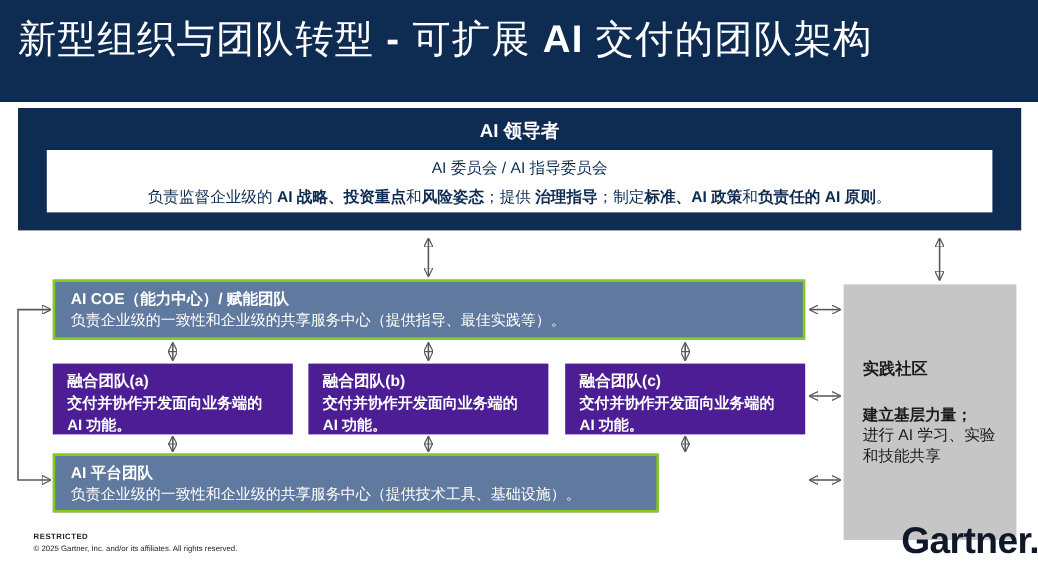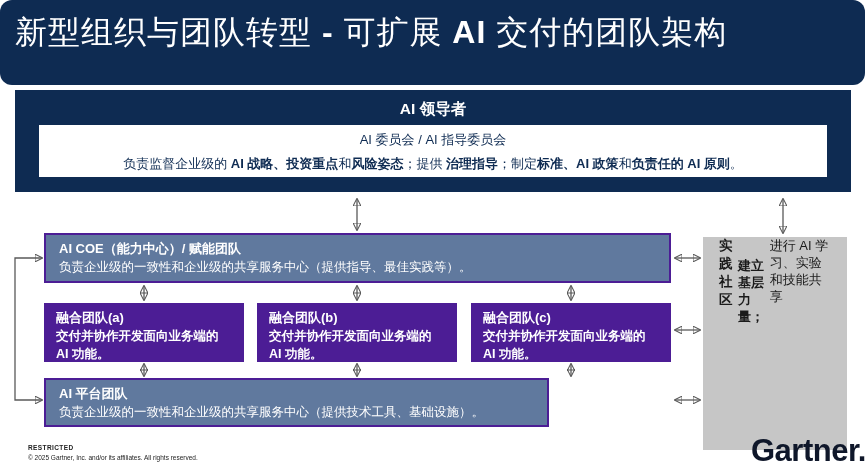--- a/index.html
+++ b/index.html
@@ -2,44 +2,44 @@
 <html><head>
 <meta charset="utf-8">
 <style>
   * { margin:0; padding:0; box-sizing:border-box; }
   html,body { background:#ffffff; }
   body { font-family:"Liberation Sans","DejaVu Sans",sans-serif; }
   .slide { position:relative; width:865px; height:474px; background:#ffffff; overflow:hidden; }
   .b { font-weight:bold; }
 
   
-  .titlebar { position:absolute; left:0; top:0; width:865px; height:85px; background:#0e2b52;border-radius:12px; }
+  .titlebar { position:absolute; left:0; top:0; width:865px; height:85px; background:#0e2b52; }
   .title { position:absolute; left:15px; top:11px; color:#ffffff; font-size:32px; font-weight:400; letter-spacing:1px; white-space:nowrap; }
 
   
   .leader { position:absolute; left:15px; top:90px; width:836px; height:102px; background:#0e2b52; }
   .leader-title { text-align:center; padding-top:9px; color:#ffffff; font-size:15.5px; font-weight:bold; }
   .leader-inner { position:absolute; left:24px; top:35px; width:788px; height:52px; background:#ffffff; text-align:center; color:#0e2b52; }
   .inner-l1 { margin-top:6px; font-size:13px; }
   .inner-l2 { margin-top:6px; font-size:13px; white-space:nowrap; }
 
   
-  .box-slate { position:absolute; background:#60799e; border:2px solid #4c1d95; color:#ffffff; padding:5px 13px; }
+  .box-slate { position:absolute; background:#60799e; border:2px solid #84cc16; color:#ffffff; padding:5px 13px; }
   .coe { left:44px; top:233px; width:627px; height:50px; }
   .platform { left:44px; top:378px; width:505px; height:49px; }
   .box-title { font-size:13px; font-weight:bold; line-height:18px; }
   .box-body { font-size:12.5px; line-height:18px; }
 
   
   .fusion { position:absolute; top:303px; width:200px; height:59px; background:#4c1d95; color:#ffffff; padding:6px 12px; font-weight:bold; }
   .fusion-a { left:44px; } .fusion-b { left:257px; } .fusion-c { left:471px; }
   .fusion .box-body { font-weight:bold; }
 
   
-  .community { position:absolute; left:703px; top:237px; width:144px; height:213px; background:#c6c6c6; color:#1a1a1a; padding:0 16px; display:flex; flex-direction:row; justify-content:center; }
+  .community { position:absolute; left:703px; top:237px; width:144px; height:213px; background:#c6c6c6; color:#1a1a1a; padding:0 16px; display:flex; flex-direction:column; justify-content:center; }
   .community-title { font-size:13.5px; font-weight:bold; }
   .community-l1 { margin-top:20px; font-size:13px; font-weight:bold; line-height:17px; }
   .community-l2 { font-size:13px; line-height:17px; }
 
   
   .connectors { position:absolute; left:0; top:0; width:865px; height:474px; pointer-events:none; }
   .connectors line, .connectors path { stroke:#595959; stroke-width:1.3; fill:none; }
 
   
   .restricted { position:absolute; left:28px; top:444px; font-size:6.5px; font-weight:bold; letter-spacing:0.4px; color:#222222; }

